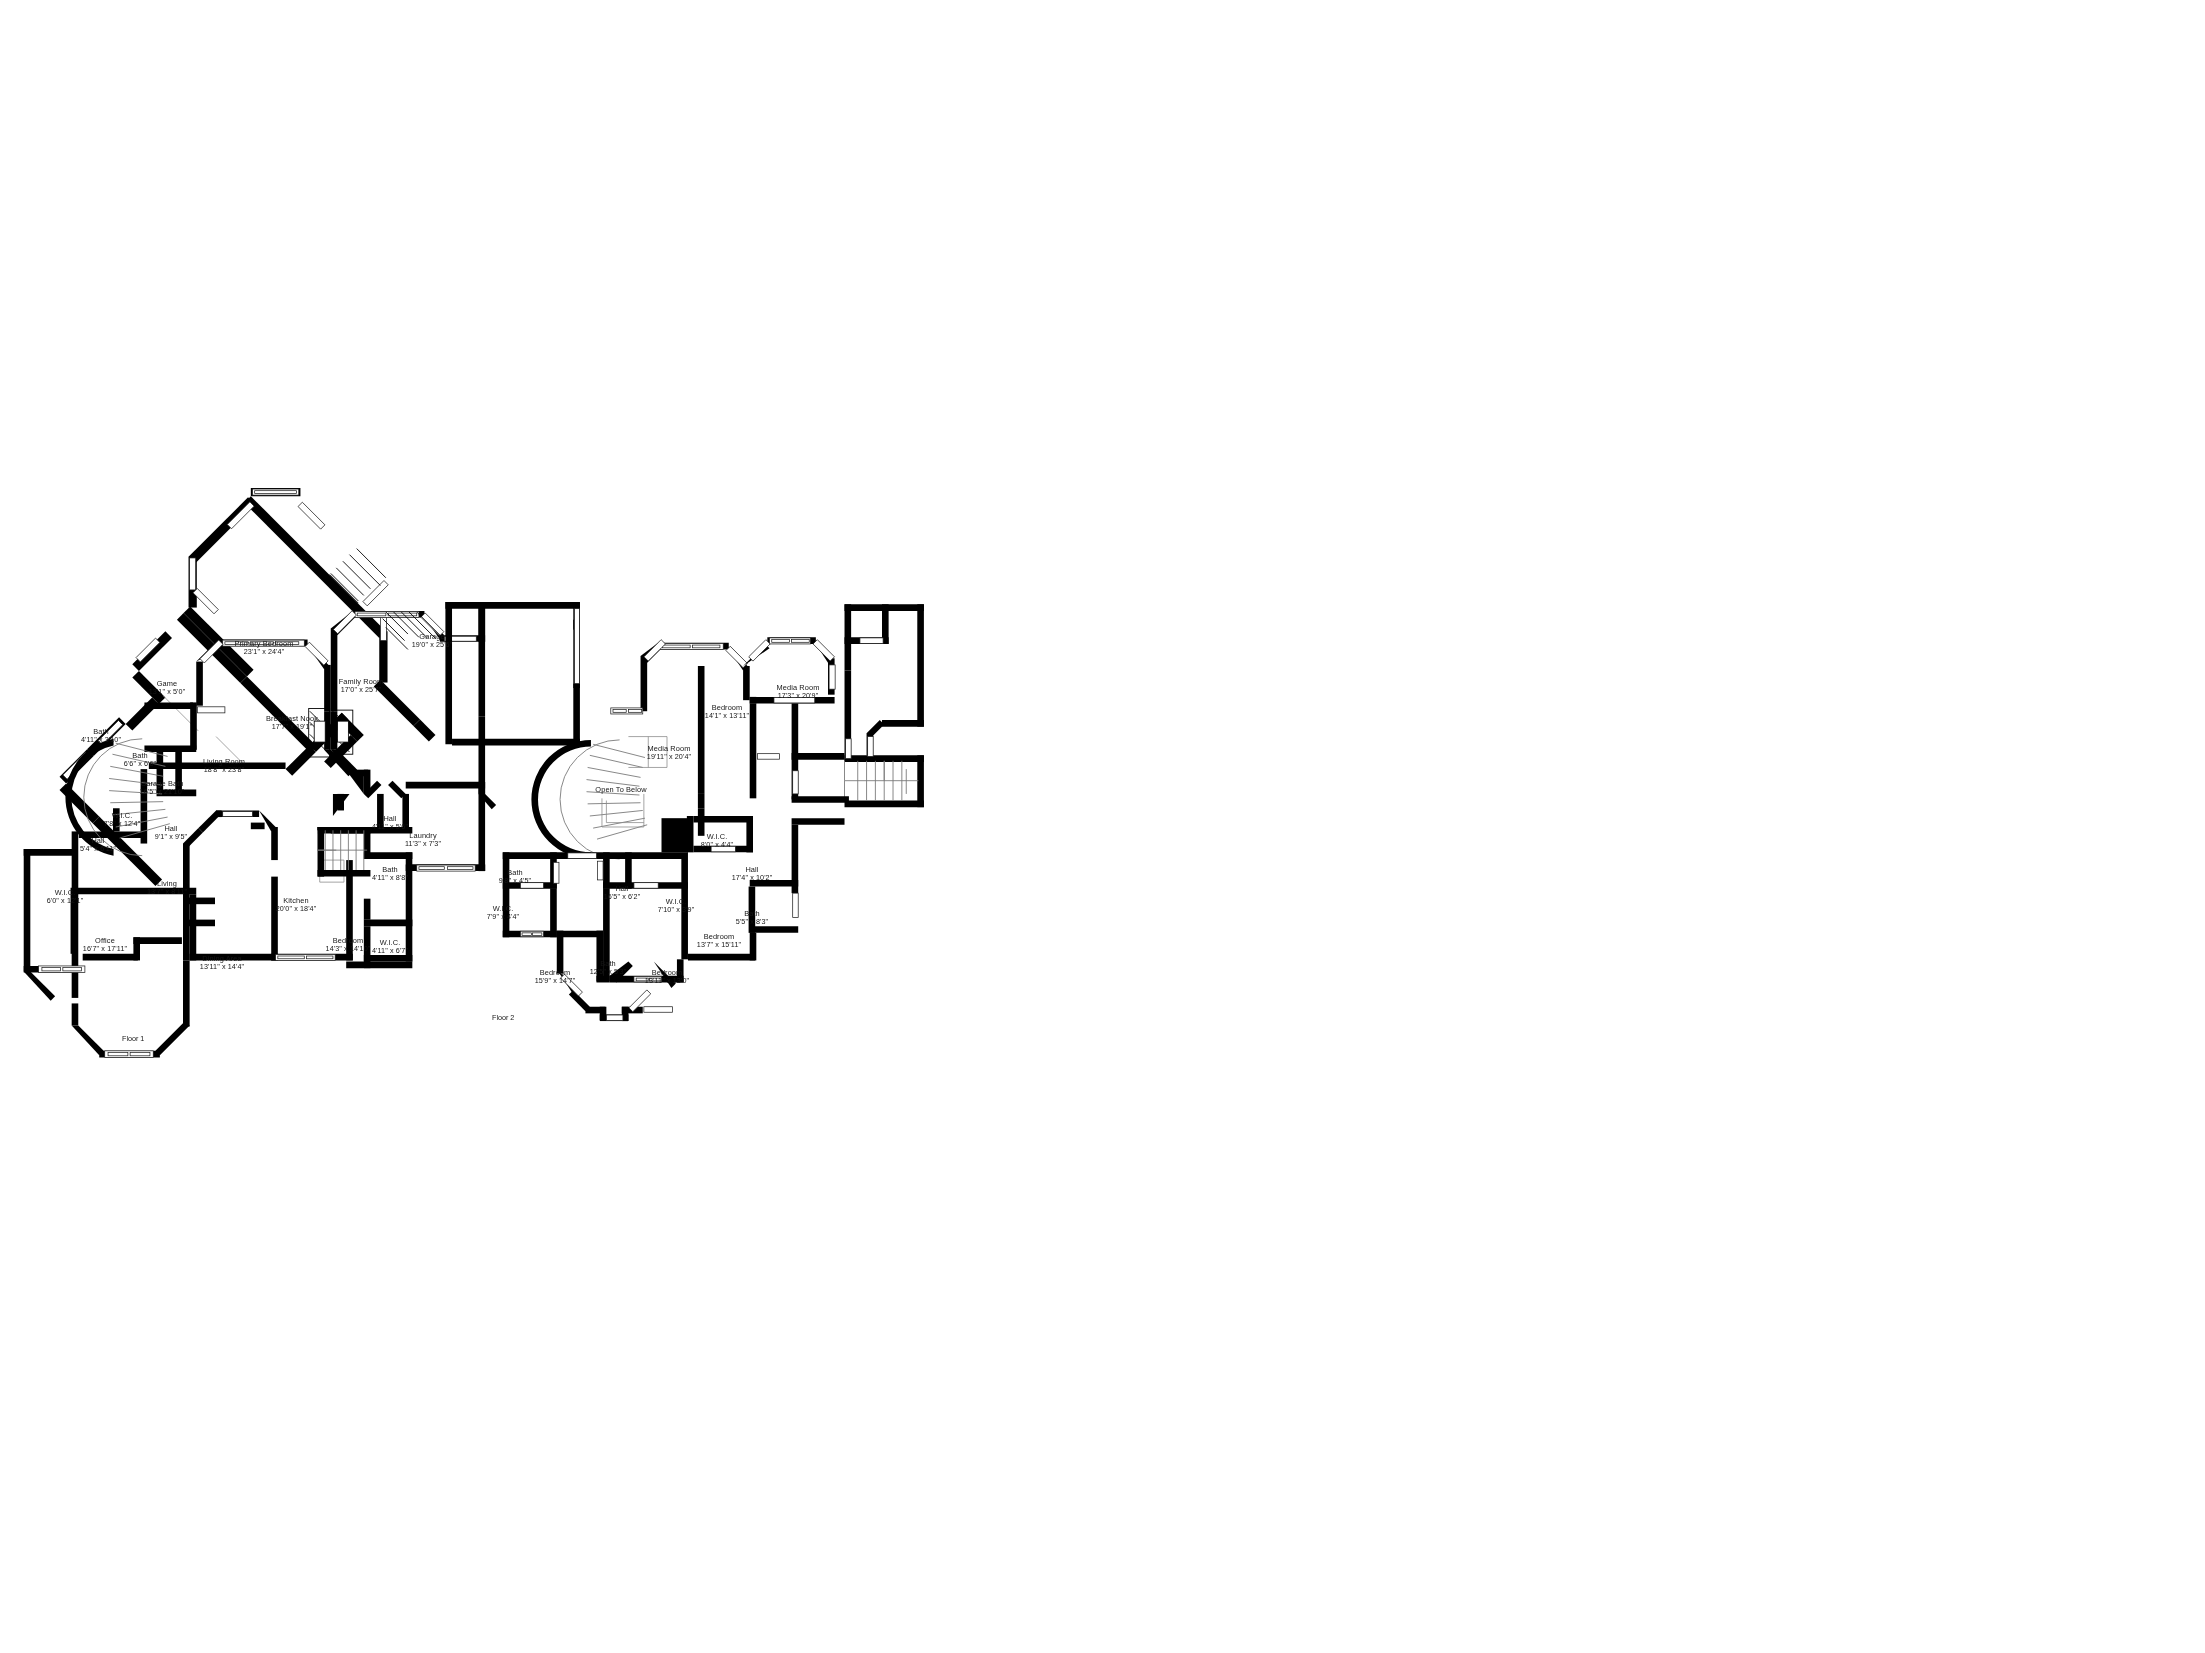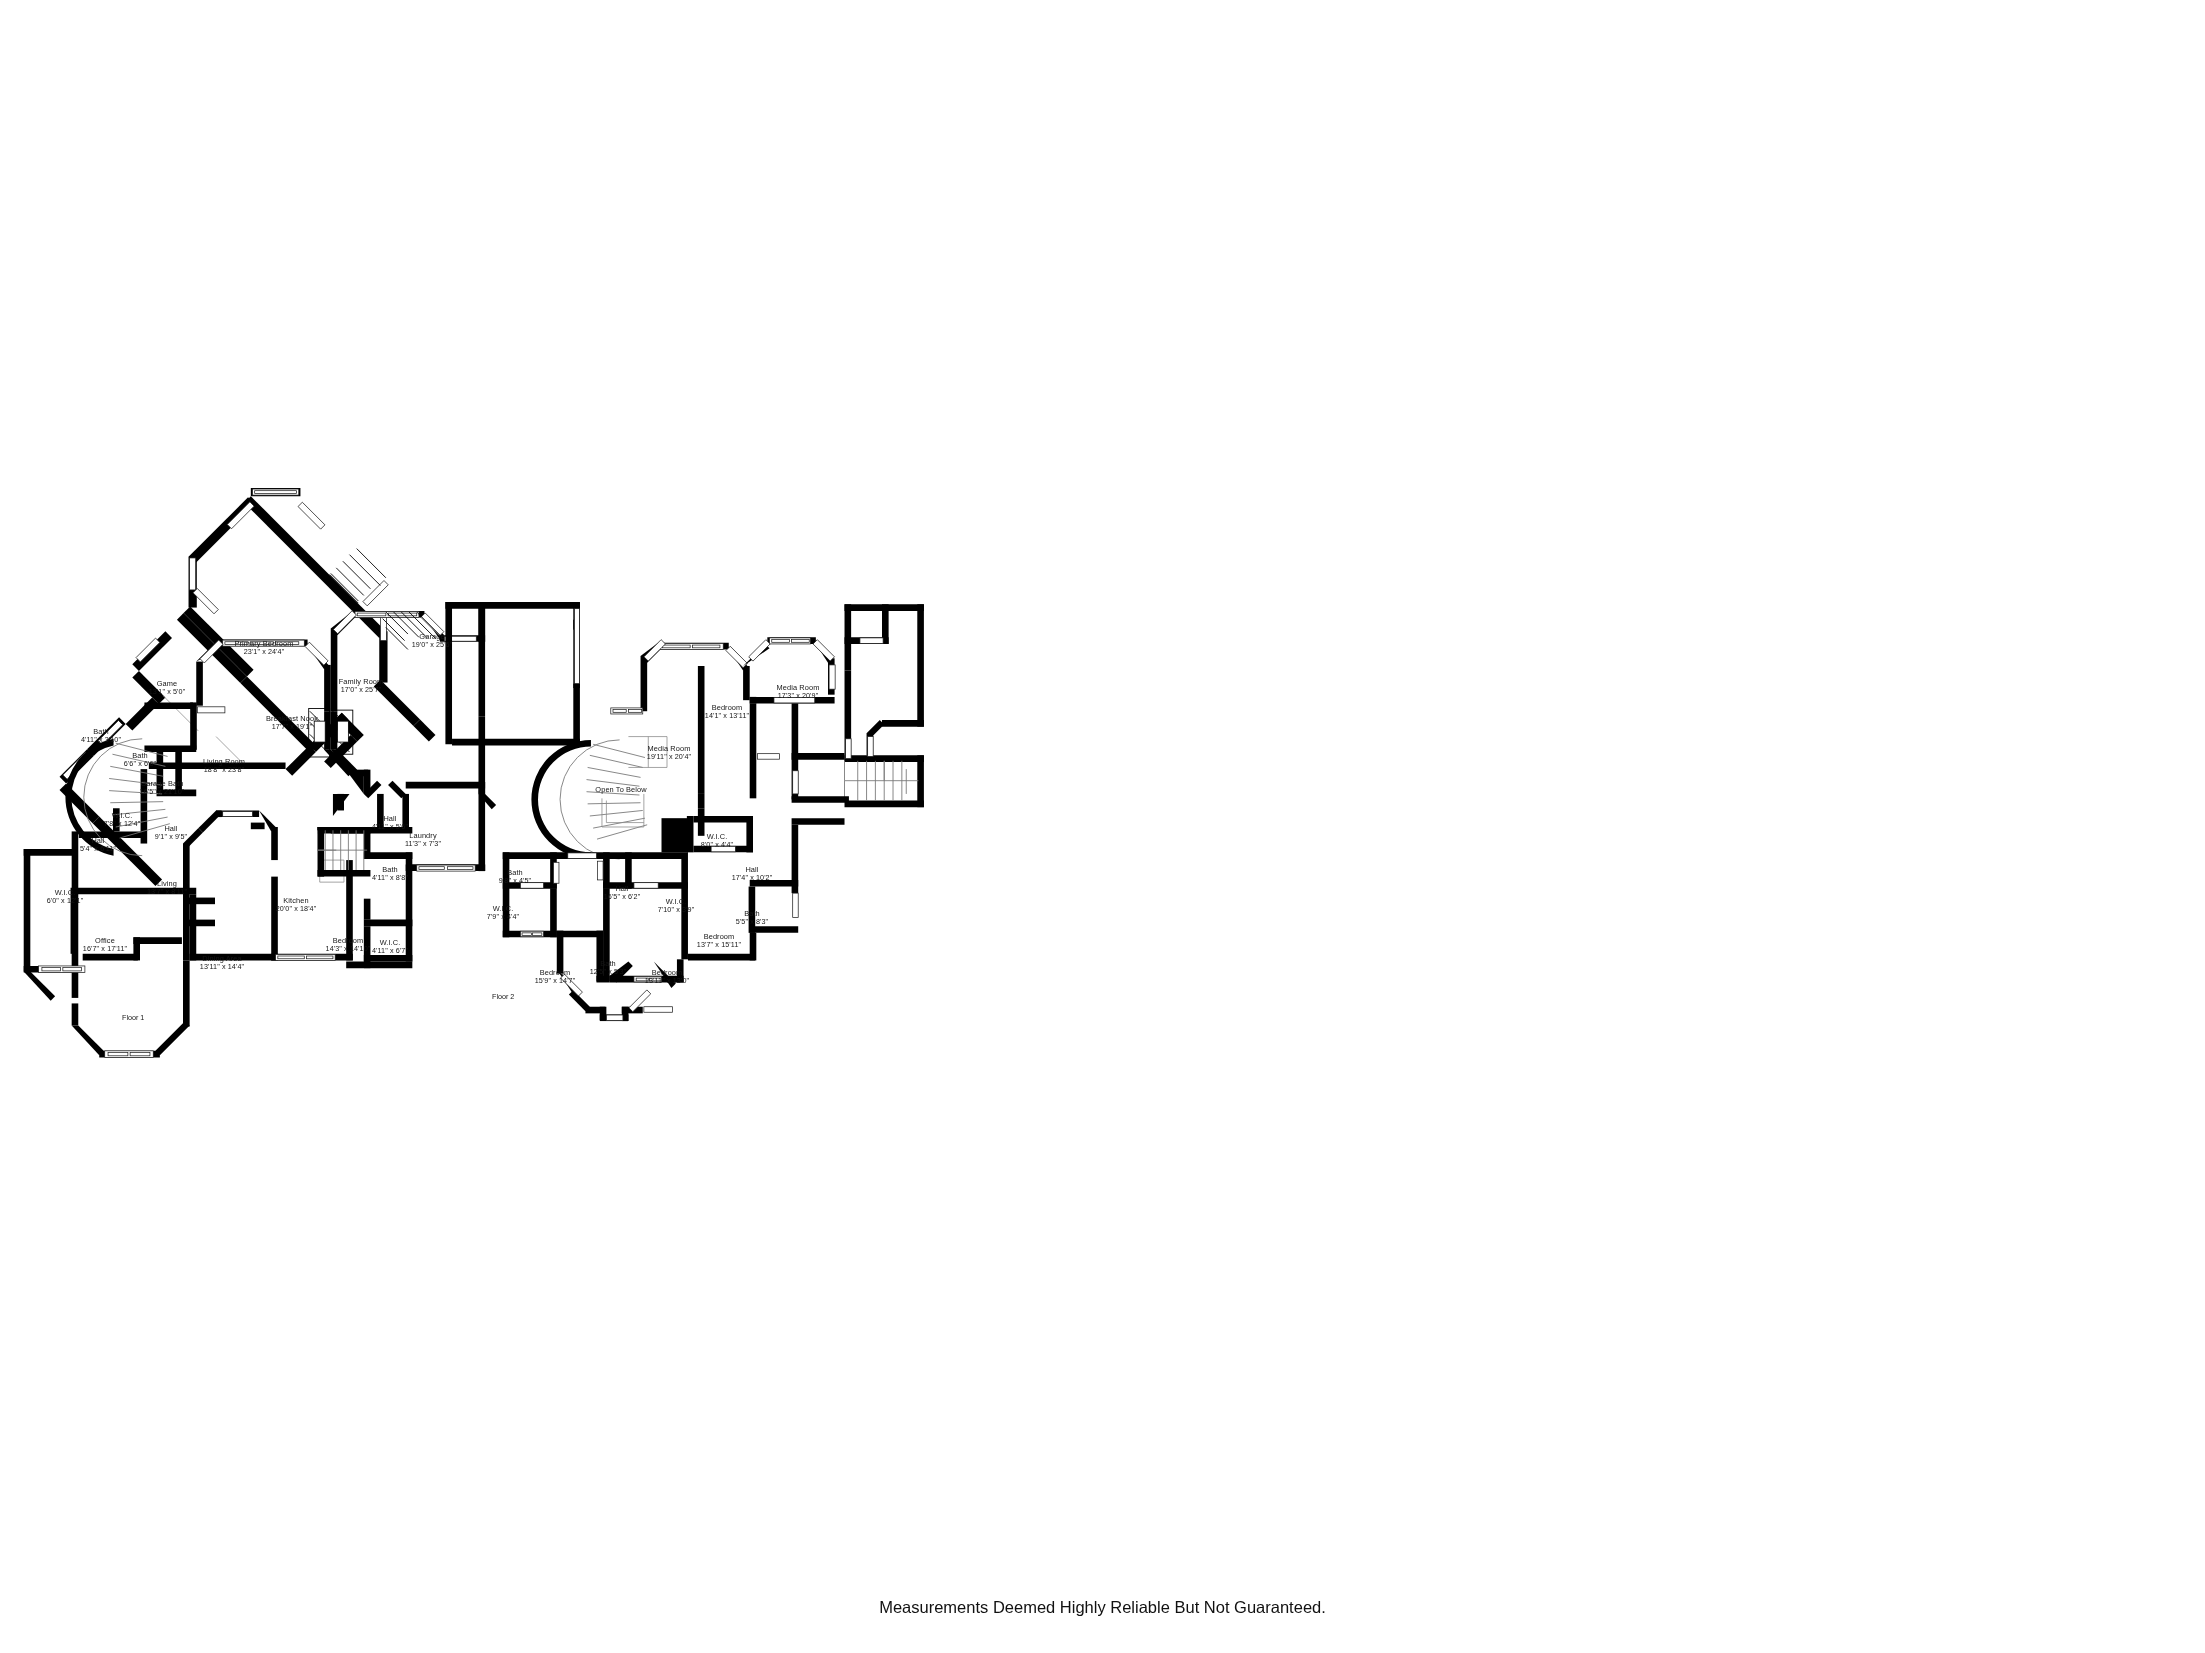--- a/index.html
+++ b/index.html
@@ -56,20 +56,21 @@
     font-size: 7.2px;
     letter-spacing: 0.1px;
   }
   .floor-tag {
     position: absolute;
     font-size: 7.2px;
     color: #151515;
     transform: translate(0, -50%);
     white-space: nowrap;
     font-family: "Liberation Sans", sans-serif;
+    margin-top: 21px;
   }
   .footer-note {
     position: absolute;
     left: 0;
     width: 2205px;
     top: 1598px;
     text-align: center;
     font-size: 16.5px;
     color: #111111;
     font-family: "Liberation Sans", sans-serif;
@@ -734,15 +735,14 @@
         <span class="rl-name">W.I.C.</span>
         <span class="rl-dim">7'9" x 4'4"</span>
       </div>
       <div class="room-label" style="left: 555px; top: 969px;">
         <span class="rl-name">Bedroom</span>
         <span class="rl-dim">15'9" x 14'7"</span>
       </div>
       <div class="floor-tag" style="left: 492px; top: 996px;">Floor 2</div>
     </div>
 
-  <div class="footer-note">Measurements Deemed Highly Reliable But Not Guaranteed.</div>
 </div>
 
 
 </body></html>

